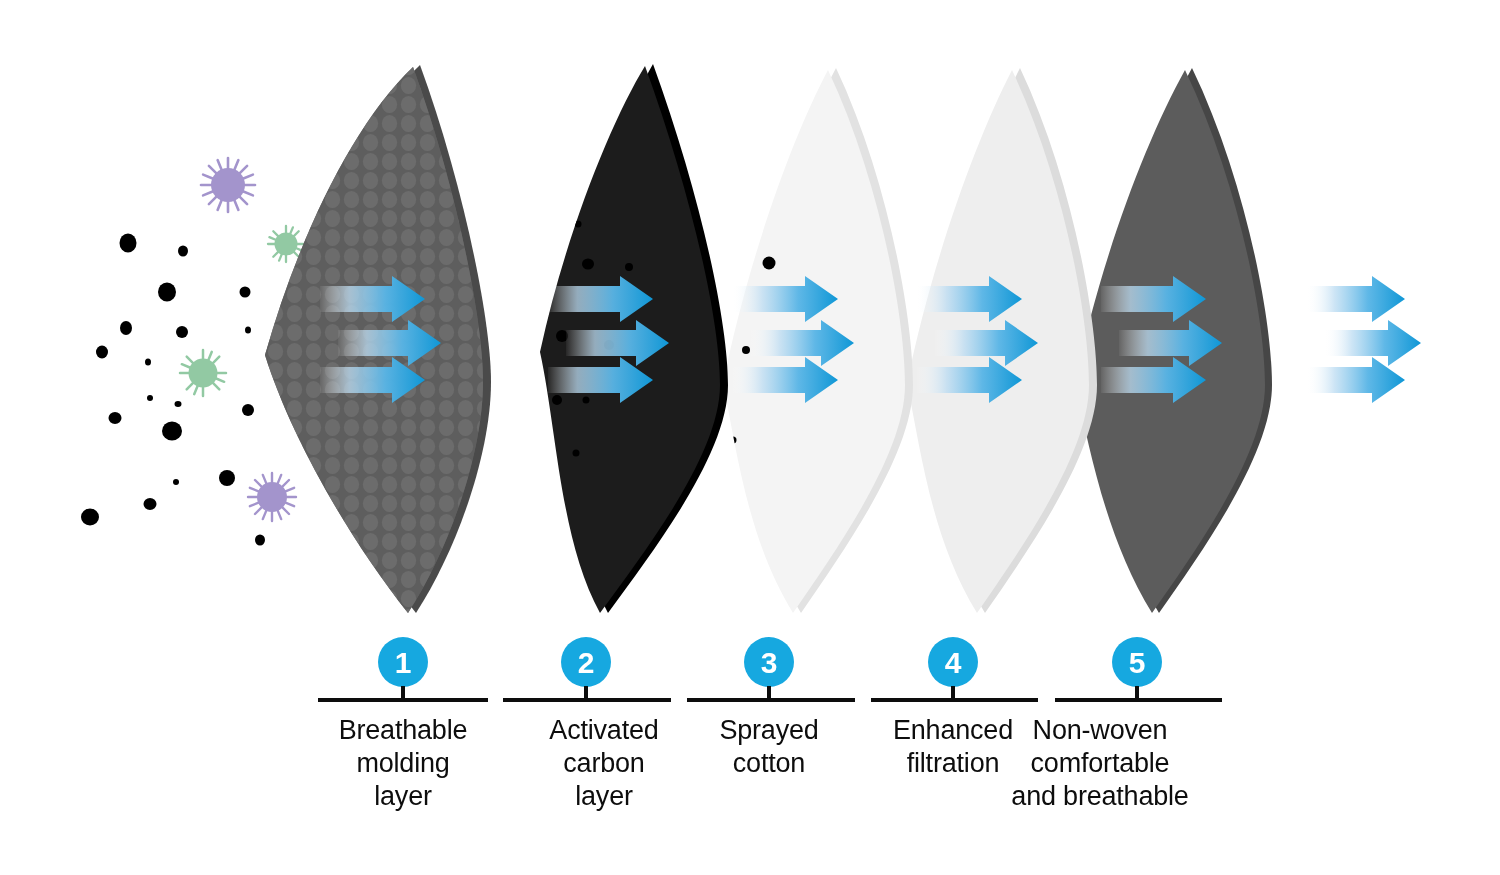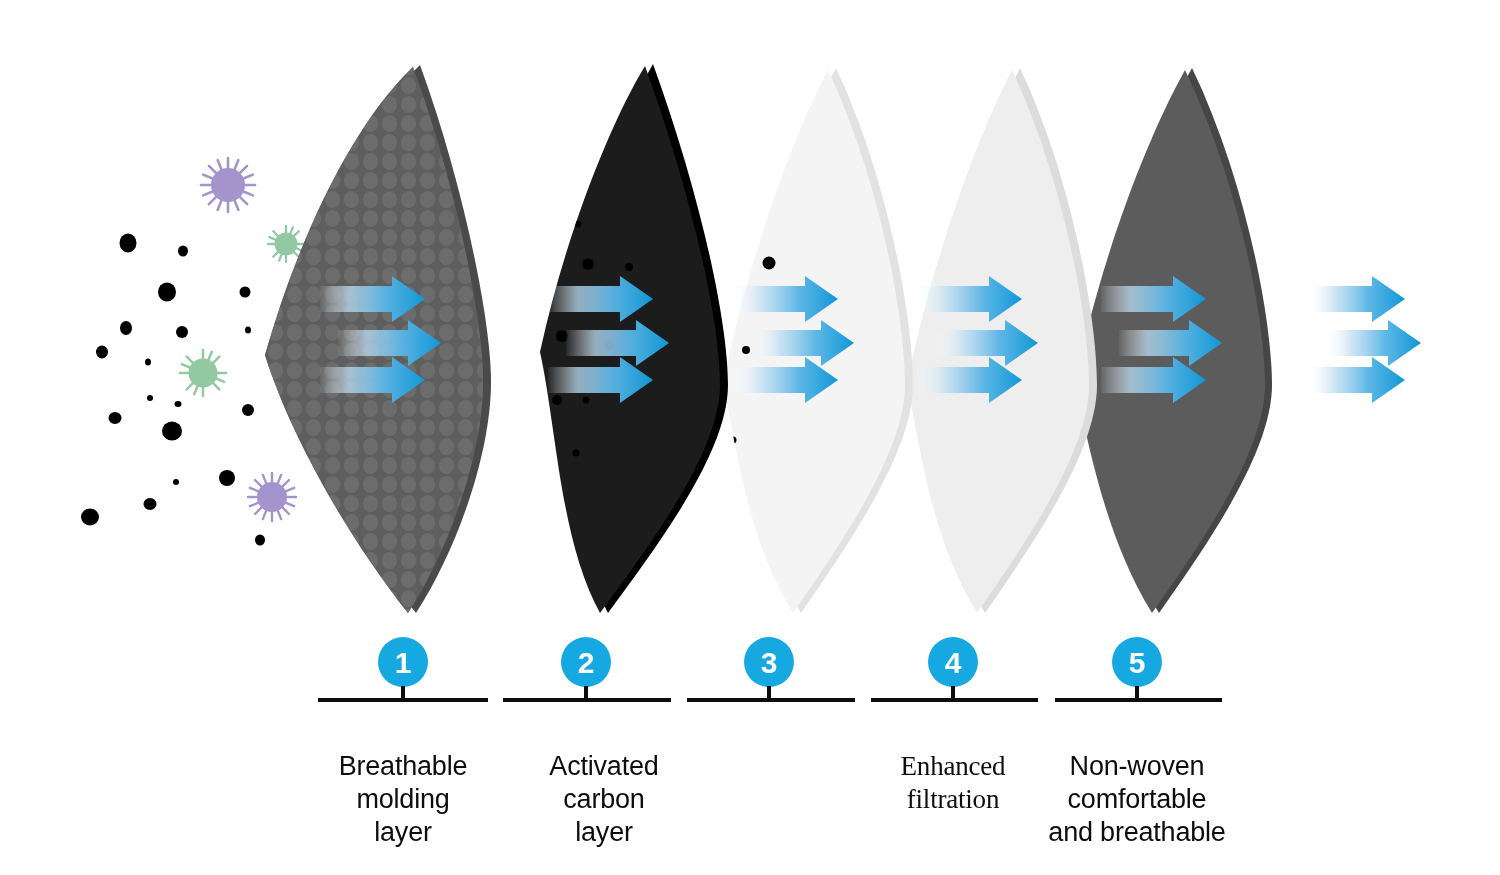--- a/index.html
+++ b/index.html
@@ -29,21 +29,20 @@
   }
   .layer-caption {
     position: absolute;
     text-align: center;
     font-family: "Liberation Sans", sans-serif;
     font-size: 27px;
     line-height: 1.23;
     color: #0d0d0d;
     white-space: pre-line;
     letter-spacing: -0.2px;
-    margin-top: 36px;
   }
   .badge-num {
     font-family: "Liberation Sans", sans-serif;
     font-size: 30px;
     font-weight: 700;
     fill: #ffffff;
   }
 </style>
 </head>
 <body>
@@ -370,19 +369,21 @@
       </g>
     </g>
   </svg>
 
   <div class="layer-caption" style="left:293px; top:714px; width:220px;">Breathable
 molding
 layer</div>
   <div class="layer-caption" style="left:494px; top:714px; width:220px;">Activated
 carbon
 layer</div>
-  <div class="layer-caption" style="left:843px; top:714px; width:220px;font-family:Liberation Serif, serif;">Enhanced
+  <div class="layer-caption" style="left:659px; top:714px; width:220px;">Sprayed
+cotton</div>
+  <div class="layer-caption" style="left:843px; top:714px; width:220px;">Enhanced
 filtration</div>
-  <div class="layer-caption" style="left:1007px; top:714px; width:260px;">Non-woven
+  <div class="layer-caption" style="left:970px; top:714px; width:260px;">Non-woven
 comfortable
 and breathable</div>
 
 </div>
 
 </body></html>

